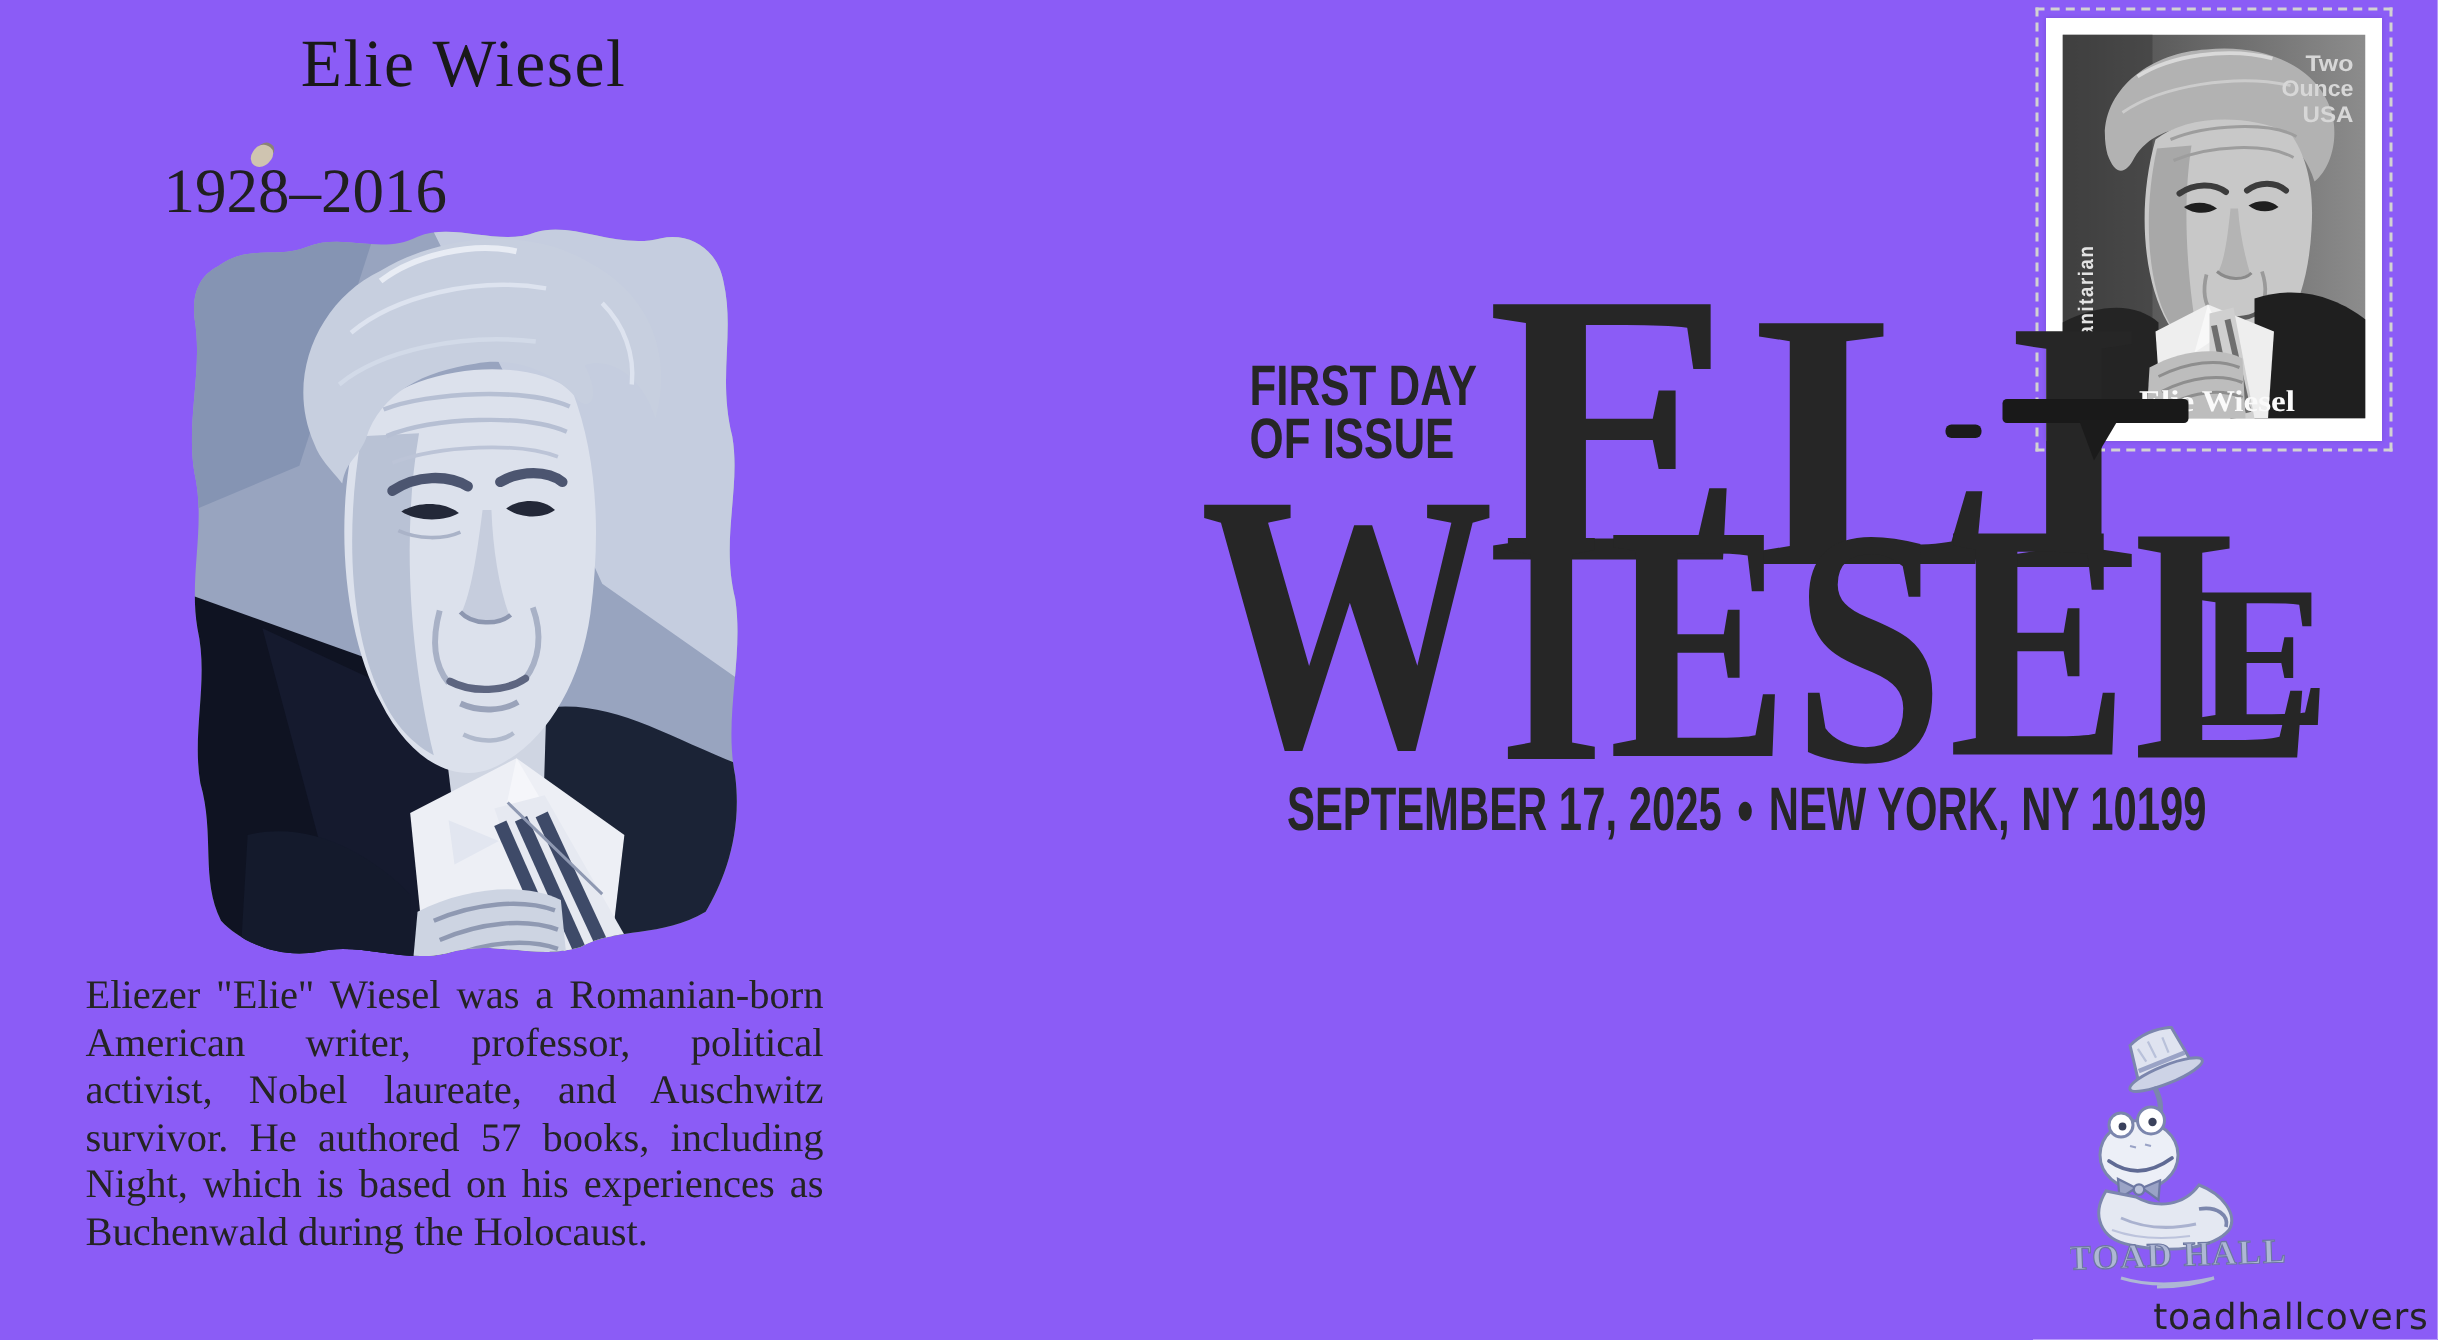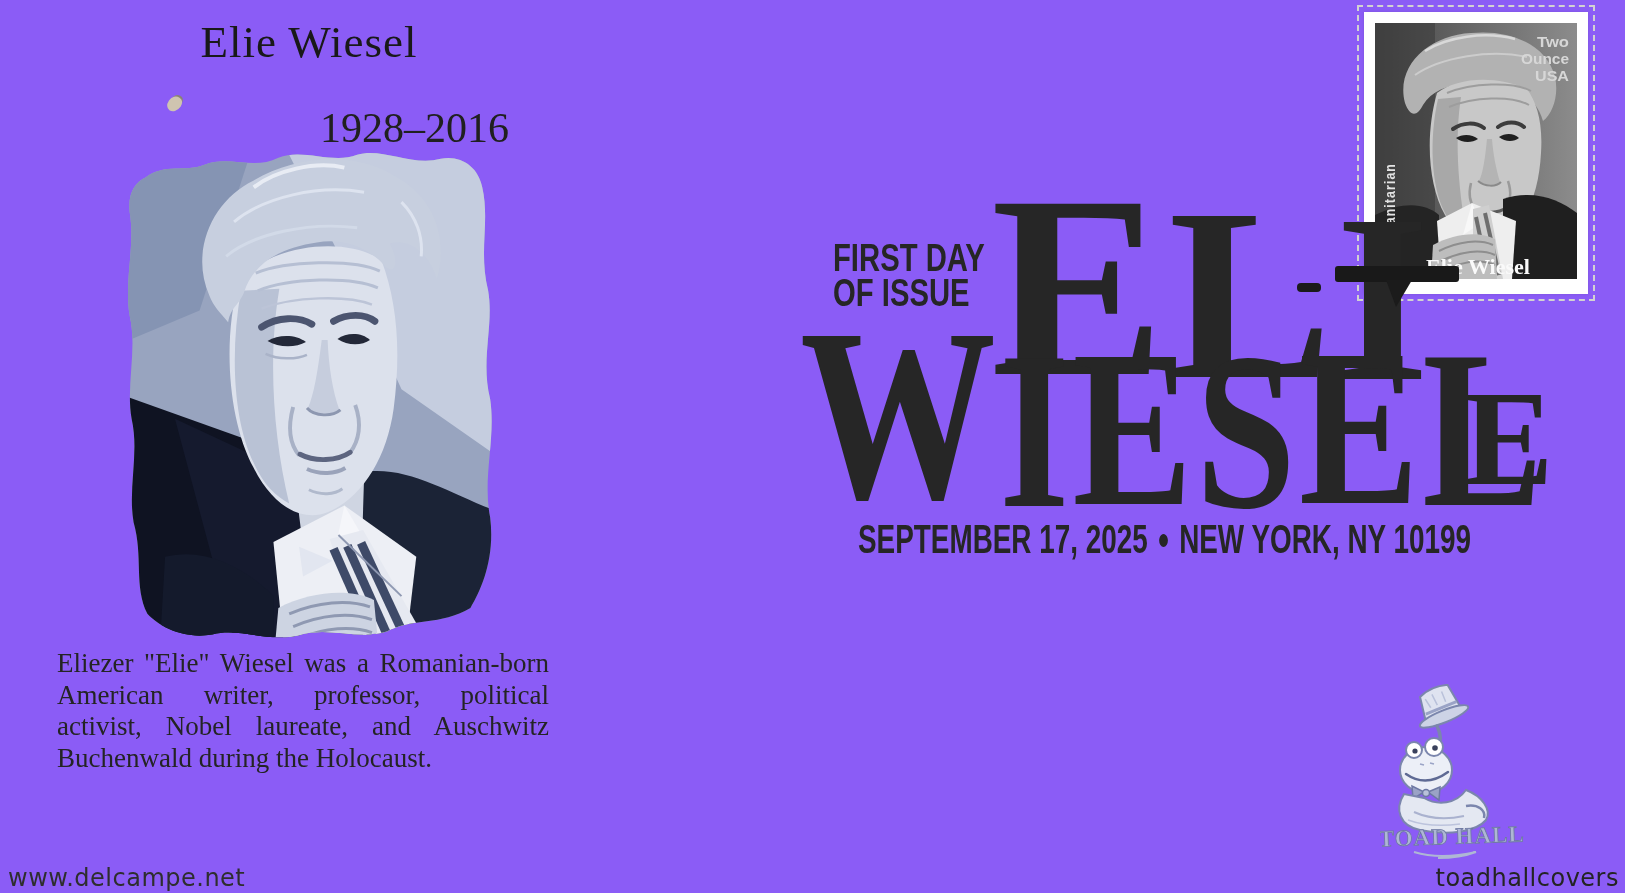--- a/index.html
+++ b/index.html
@@ -9,21 +9,21 @@
     background:#8b5cf6; overflow:hidden;
     font-family:"Liberation Serif", serif; color:#1b1b1b;
   }
   
   .memorial-name {
     position:absolute; left:109px; top:16px; width:400px;
     text-align:center; font-size:45px; letter-spacing:1px; color:#191919;
   }
   .memorial-dates {
     position:absolute; left:109px; top:104px; width:400px;
-    text-align:right; font-size:42px; color:#202020;
+    text-align:left; font-size:42px; color:#202020;
   }
   .speck {
     position:absolute; left:168px; top:96px; width:13px; height:16px;
     background:#cfc4b0; border-radius:50% 40% 55% 45%; transform:rotate(35deg);
     box-shadow:0 -3px 0 -1px #8a8376;
   }
   .portrait {
     position:absolute; left:106px; top:143px; width:394px; height:502px;
   }
   .bio {
@@ -174,20 +174,22 @@
         <path d="M 190,491 C 218,479 248,476 270,484" stroke="#8f99b2" stroke-width="3" fill="none"></path>
         <path d="M 196,503 C 222,492 250,490 270,497" stroke="#8f99b2" stroke-width="3" fill="none"></path>
       </g>
     </svg>
   </div>
 
   <div class="bio">
       <div class="bio-line">Eliezer "Elie" Wiesel was a Romanian-born</div>
       <div class="bio-line">American writer, professor, political</div>
       <div class="bio-line">activist, Nobel laureate, and Auschwitz</div>
+      <div class="bio-line">survivor. He authored 57 books, including</div>
+      <div class="bio-line">Night, which is based on his experiences as</div>
       <div class="bio-line">Buchenwald during the Holocaust.</div>
     </div>
 
   <div class="fdoi">
     <div>FIRST DAY</div>
     <div>OF ISSUE</div>
   </div>
 
   <div class="cancel-row" id="elie-row">
     <span class="letter l0">E</span>
@@ -299,16 +301,15 @@
       <path d="M 28,134 Q 50,142 80,138" stroke="#bcc3dc" stroke-width="1.5" fill="none"></path>
 
       <path d="M 86,120 C 98,118 106,124 104,132" stroke="#7b86ad" stroke-width="2.5" fill="none"></path>
 
       <text x="72" y="158" text-anchor="middle" font-family="Liberation Serif, serif" font-weight="bold" font-size="23" letter-spacing="1" fill="#aeb7d4" stroke="#6d78a1" stroke-width="0.8" transform="rotate(-2 72 158)">TOAD HALL</text>
 
       <path d="M 34,166 Q 60,174 96,166 Q 80,172 58,172" stroke="#aeb7d4" stroke-width="2" fill="none"></path>
     </svg>
   </div>
 
-  <div class="wm wm-left">www.delcampe.net</div>
   <div class="wm wm-right">toadhallcovers</div>
 
 </div>
 
 </body></html>

